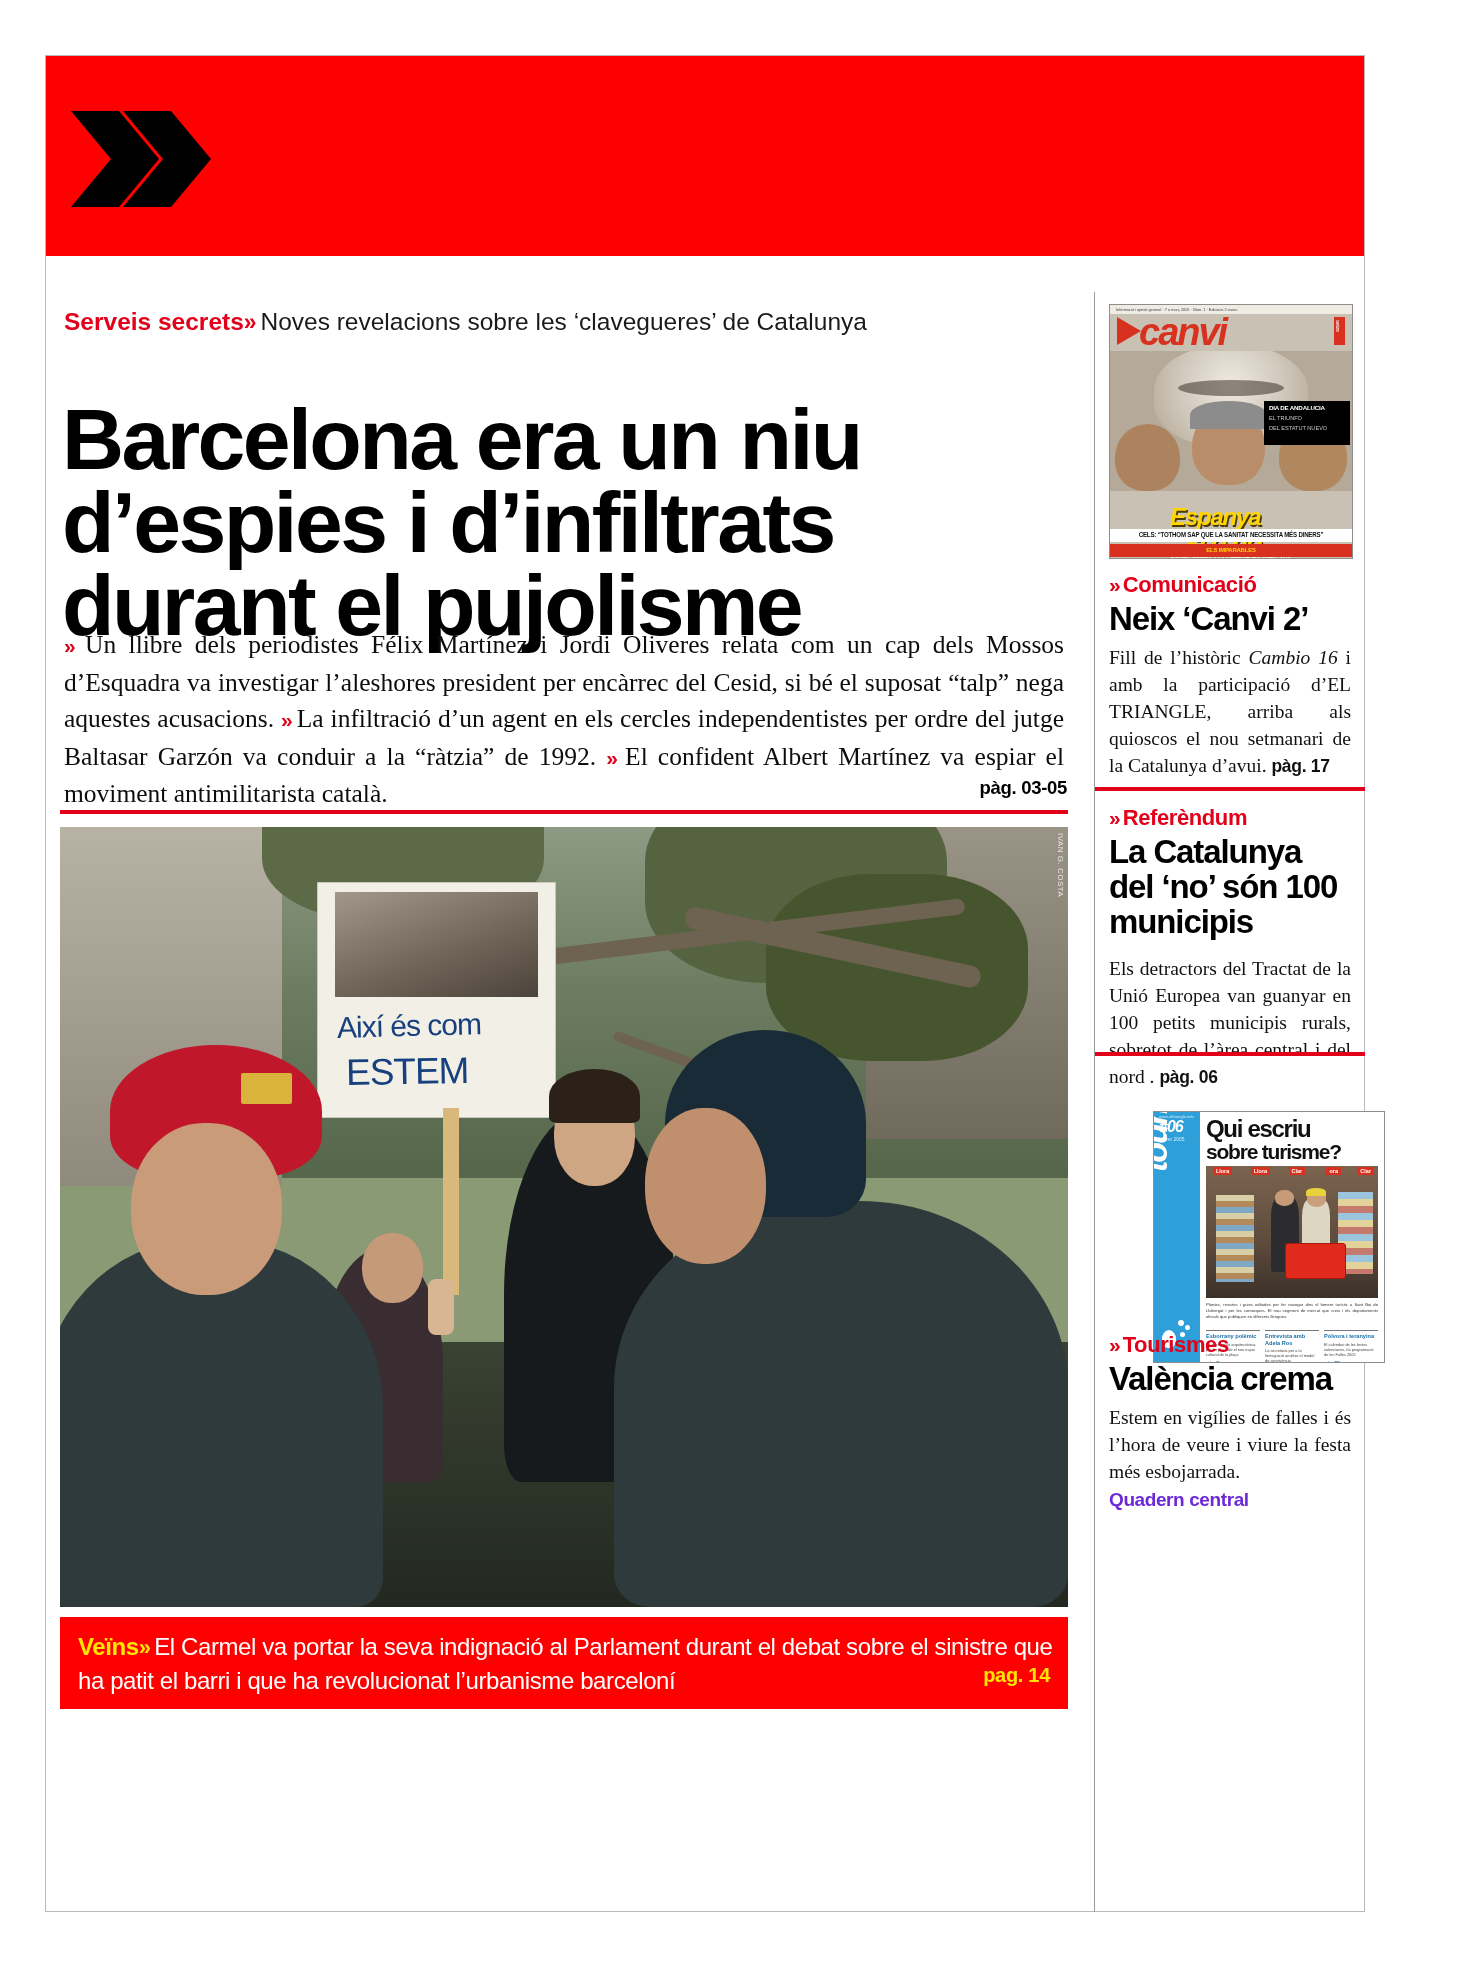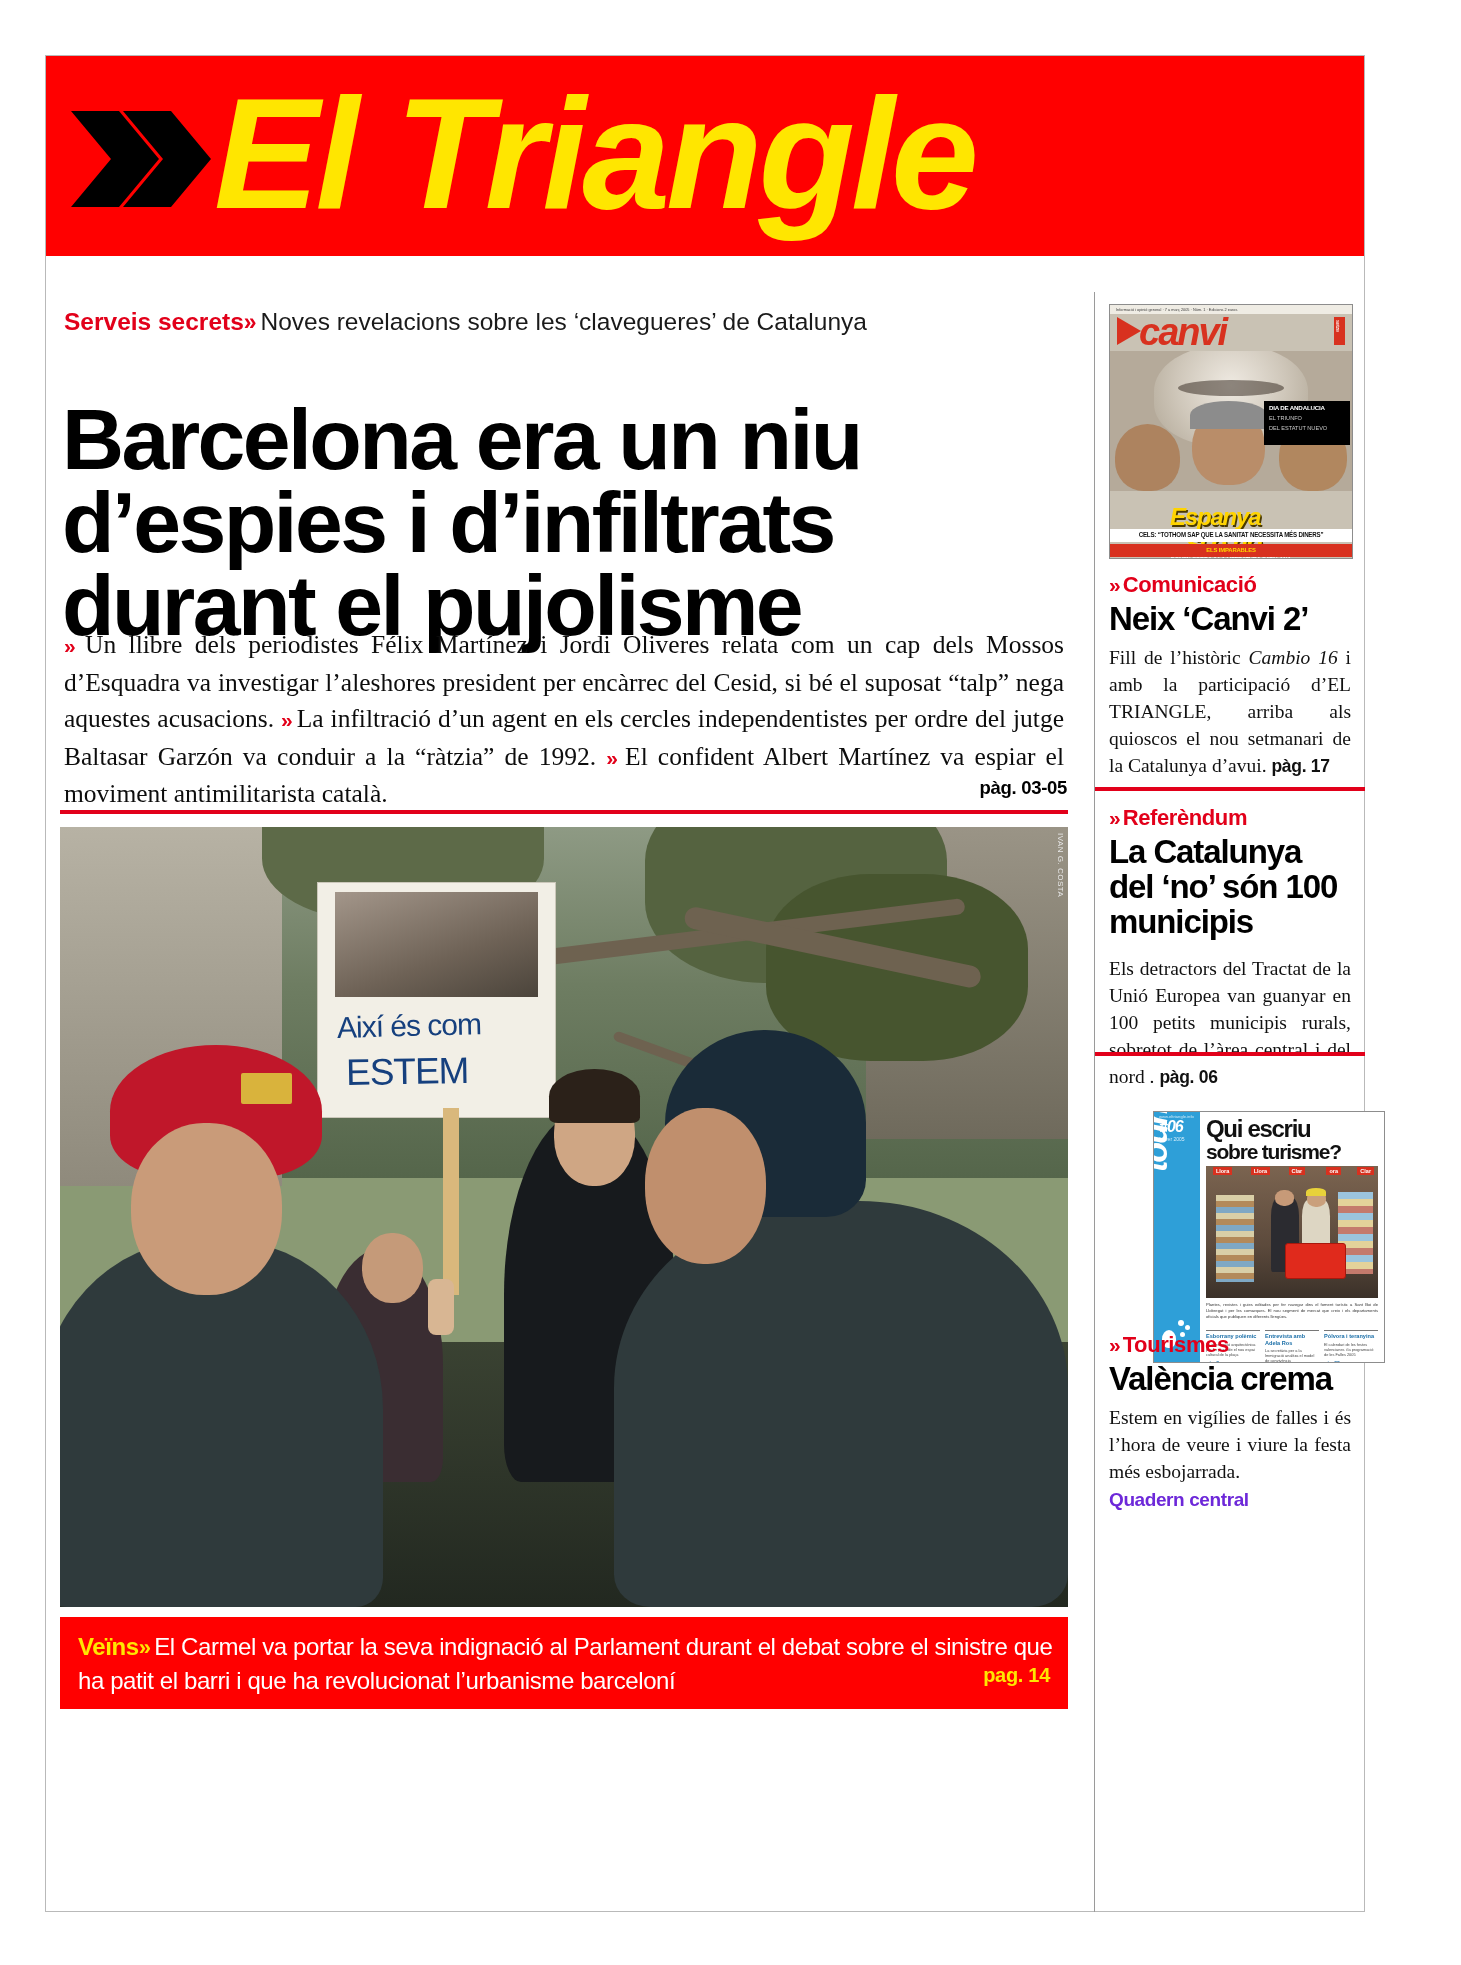--- a/index.html
+++ b/index.html
@@ -215,21 +215,20 @@
 
   <div class="frame-border"></div>
 
   <div class="masthead">
     <div class="chev-logo">
       <svg width="140" height="96" viewBox="0 0 140 96" aria-hidden="true">
         <polygon points="0,0 48,0 88,48 48,96 0,96 40,48" fill="#000000"></polygon>
         <polygon points="52,0 100,0 140,48 100,96 52,96 92,48" fill="#000000"></polygon>
       </svg>
     </div>
-    <div class="masthead-title">El Triangle</div>
   </div>
 
 
   <div class="main-col">
 
     <div class="kicker">
       <span class="k-red">Serveis secrets</span><span class="k-chev">»</span>
       <span>Noves revelacions sobre les ‘clavegueres’ de Catalunya</span>
     </div>
 

